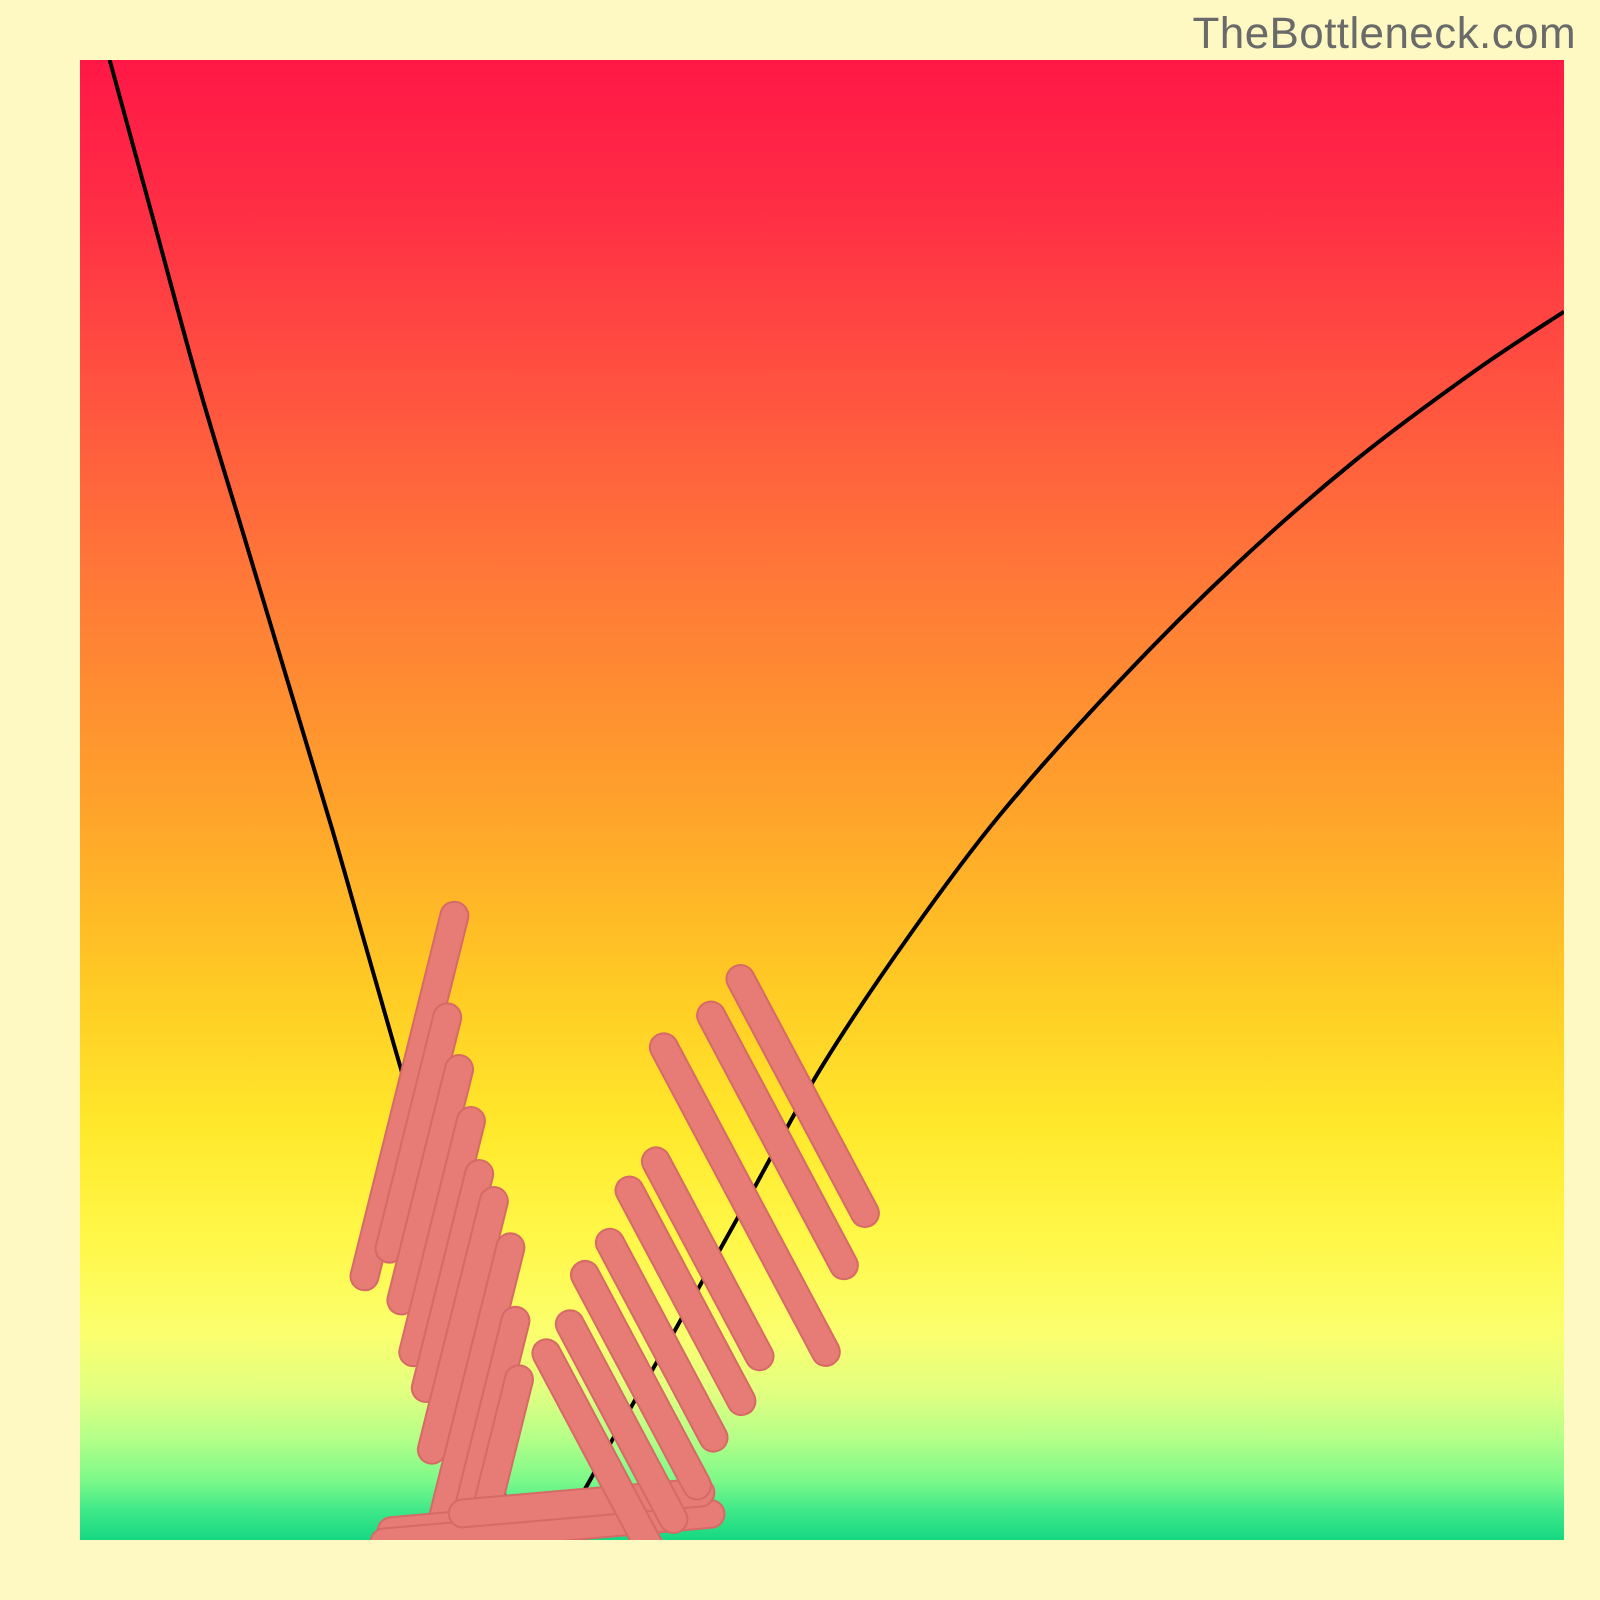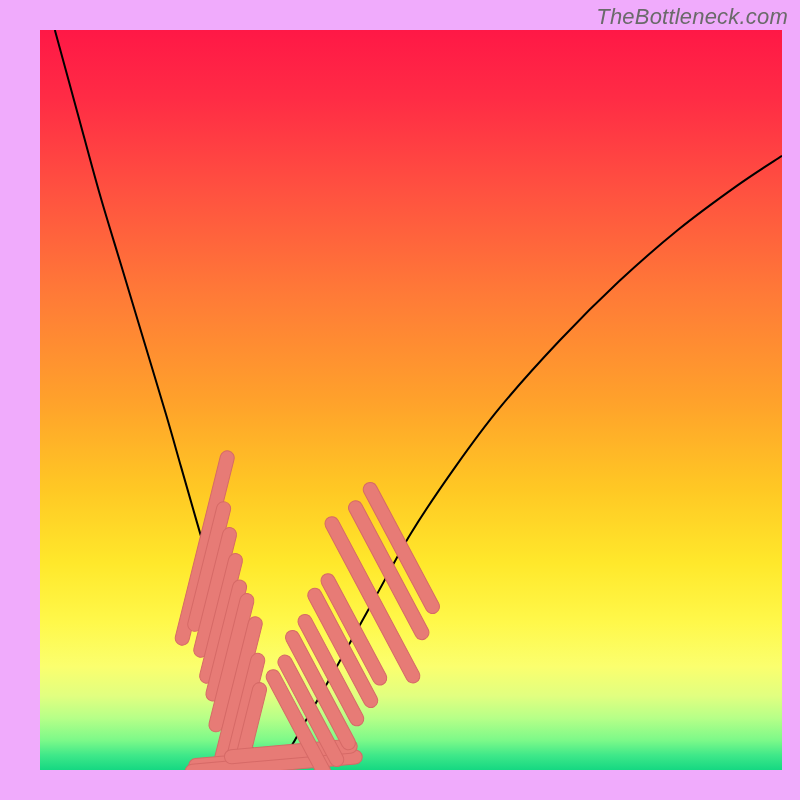--- a/index.html
+++ b/index.html
@@ -10,22 +10,21 @@
     background: #000;
     overflow: hidden;
     font-family: Arial, Helvetica, sans-serif;
   }
   .frame {
     position: absolute;
     left: 0;
     top: 0;
     width: 800px;
     height: 800px;
-    background: #f0abfc;
-    font-style: italic;
+    background: #fef9c3;
   }
   .plot {
     position: absolute;
     left: 40px;
     top: 30px;
     width: 742px;
     height: 740px;
     
     background: linear-gradient(
       to bottom,

